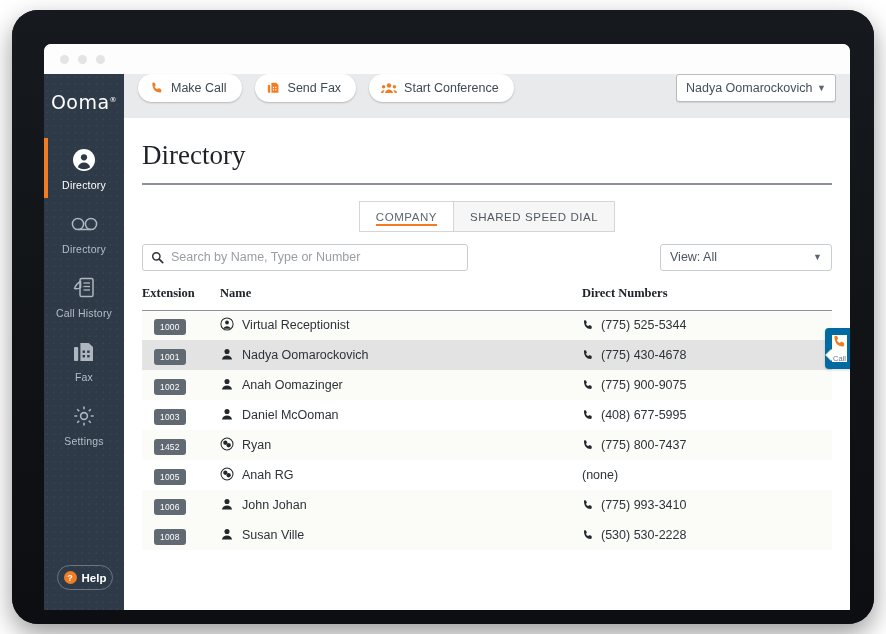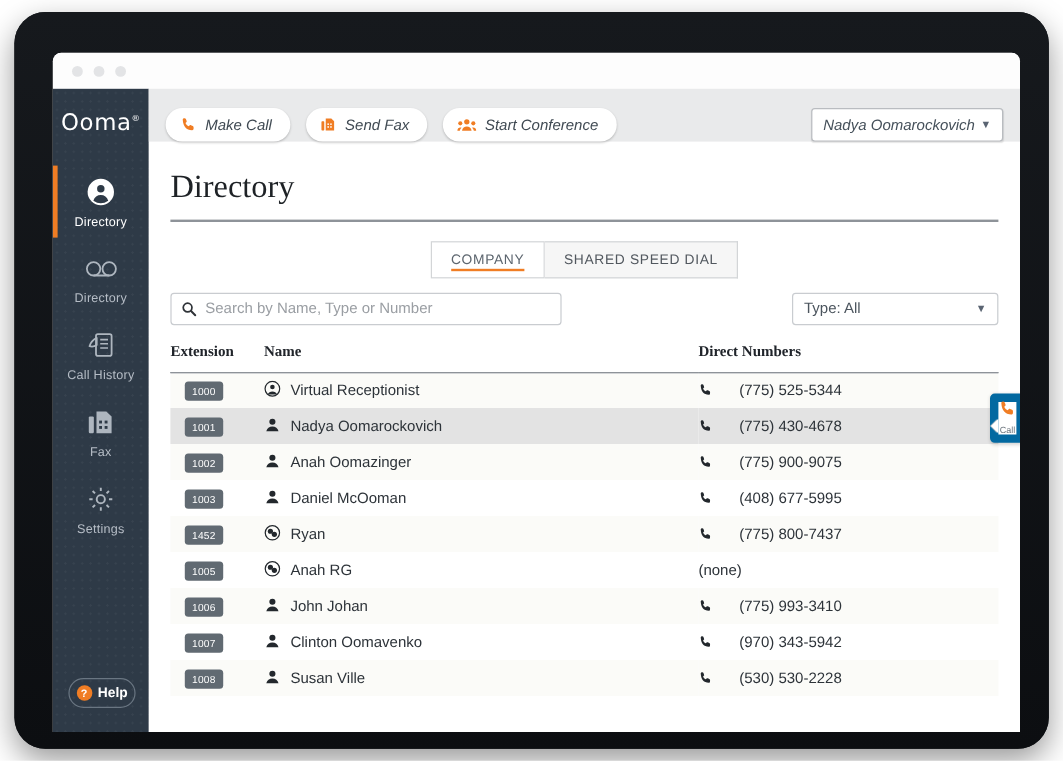--- a/index.html
+++ b/index.html
@@ -92,21 +92,21 @@
     width:13px; height:13px; border-radius:50%; background:#f07d24;
     color:#fff; font-size:9px; font-weight:bold; display:flex; align-items:center; justify-content:center;
   }
   .help-btn .help-label { color:#ffffff; font-size:11.5px; font-weight:bold; }
 
   
   .main { flex: 1; position: relative; background: #ffffff; min-width: 0; }
 
   .toolbar {
     height: 44px; background: #e9eaeb;
-    display: flex; align-items: flex-end; padding: 0 14px; font-style: italic;
+    display: flex; align-items: flex-start; padding: 0 14px;
   }
   .pill {
     display:flex; align-items:center; gap:7px;
     height: 28px; padding: 0 15px 0 12px;
     background: #ffffff; border-radius: 15px;
     box-shadow: 0 1px 2px rgba(0,0,0,0.22);
     margin-right: 13px; cursor: pointer;
     font-size: 12.5px; color:#3f4952;
   }
   .pill .ico { color:#f07d24; display:flex; align-items:center; }
@@ -177,21 +177,21 @@
 
   .ext-badge {
     display:inline-block; background:#616a72; color:#ffffff;
     font-size: 8.5px; border-radius: 3px; padding: 3px 6px 3px;
     min-width: 30px; text-align:right; letter-spacing:.2px;
   }
   .ext-cell { padding-left: 12px !important; }
   .name-cell { font-size: 12.5px; color:#2d3339; }
   .name-inner { display:flex; align-items:center; gap:8px; }
   .num-cell { font-size: 12.5px; color:#2d3339; }
-  .num-inner { display:flex; align-items:center; gap:22px; }
+  .num-inner { display:flex; align-items:center; gap:7px; }
   .num-inner .none { color:#2d3339; }
   .pico { color:#23282d; display:flex; align-items:center; }
 
   
   .call-callout {
     position:absolute; right: -22px; top: 0;
     width: 29px; height: 41px;
     background:#ffffff; border:7px solid #0369a1; border-radius: 4px;
     display:flex; flex-direction:column; align-items:center; justify-content:center;
     box-shadow: 0 1px 3px rgba(0,0,0,0.16);
@@ -372,21 +372,21 @@
               <div class="search-box">
                 <span class="sico">
                   <svg width="13" height="13" viewBox="0 0 20 20">
                       <circle cx="8.2" cy="8.2" r="5.6" fill="none" stroke="#2f3338" stroke-width="2.2"></circle>
                       <line x1="12.6" y1="12.6" x2="18" y2="18" stroke="#2f3338" stroke-width="2.6" stroke-linecap="round"></line>
                     </svg>
                 </span>
                 <span class="ph">Search by Name, Type or Number</span>
               </div>
               <div class="view-select">
-                <span>Type: All</span>
+                <span>View: All</span>
                 <span class="caret">▼</span>
               </div>
             </div>
 
             <div class="table-wrap">
               <table class="tbl">
                 <thead>
                   <tr>
                     <th class="col-ext">Extension</th>
                     <th class="col-name">Name</th>
@@ -547,42 +547,20 @@
                           <span class="pico">
                             <svg width="12" height="12" viewBox="0 0 24 24" fill="#23282d">
                               <path d="M6.6 2.6c.8 0 1.5.5 1.8 1.2l1.1 2.6c.3.7.1 1.5-.5 2l-1.2 1c.9 2.2 2.6 3.9 4.8 4.8l1-1.2c.5-.6 1.3-.8 2-.5l2.6 1.1c.7.3 1.2 1 1.2 1.8v2.3c0 1.2-1 2.2-2.2 2.1C9 19.3 4.7 15 3.9 4.8 3.8 3.6 4.8 2.6 6 2.6z"></path>
                             </svg>
                           </span>
                           <span>(775) 993-3410</span>
                         </span>
                       </td>
                   </tr>
 
-                  <tr class="even">
-                    <td class="ext-cell"><span class="ext-badge">1007</span></td>
-                    <td class="name-cell">
-                        <span class="name-inner">
-                          <span><svg width="14" height="14" viewBox="0 0 22 22" fill="#23282d">
-                              <circle cx="11" cy="7" r="4"></circle>
-                              <path d="M3 19.5c.9-4 4-6.2 8-6.2s7.1 2.2 8 6.2z"></path>
-                            </svg></span>
-                          <span>Clinton Oomavenko</span>
-                        </span>
-                      </td>
-                    <td class="num-cell">
-                        <span class="num-inner">
-                          <span class="pico">
-                            <svg width="12" height="12" viewBox="0 0 24 24" fill="#23282d">
-                              <path d="M6.6 2.6c.8 0 1.5.5 1.8 1.2l1.1 2.6c.3.7.1 1.5-.5 2l-1.2 1c.9 2.2 2.6 3.9 4.8 4.8l1-1.2c.5-.6 1.3-.8 2-.5l2.6 1.1c.7.3 1.2 1 1.2 1.8v2.3c0 1.2-1 2.2-2.2 2.1C9 19.3 4.7 15 3.9 4.8 3.8 3.6 4.8 2.6 6 2.6z"></path>
-                            </svg>
-                          </span>
-                          <span>(970) 343-5942</span>
-                        </span>
-                      </td>
-                  </tr>
 
                   <tr class="odd">
                     <td class="ext-cell"><span class="ext-badge">1008</span></td>
                     <td class="name-cell">
                         <span class="name-inner">
                           <span><svg width="14" height="14" viewBox="0 0 22 22" fill="#23282d">
                               <circle cx="11" cy="7" r="4"></circle>
                               <path d="M3 19.5c.9-4 4-6.2 8-6.2s7.1 2.2 8 6.2z"></path>
                             </svg></span>
                           <span>Susan Ville</span>

